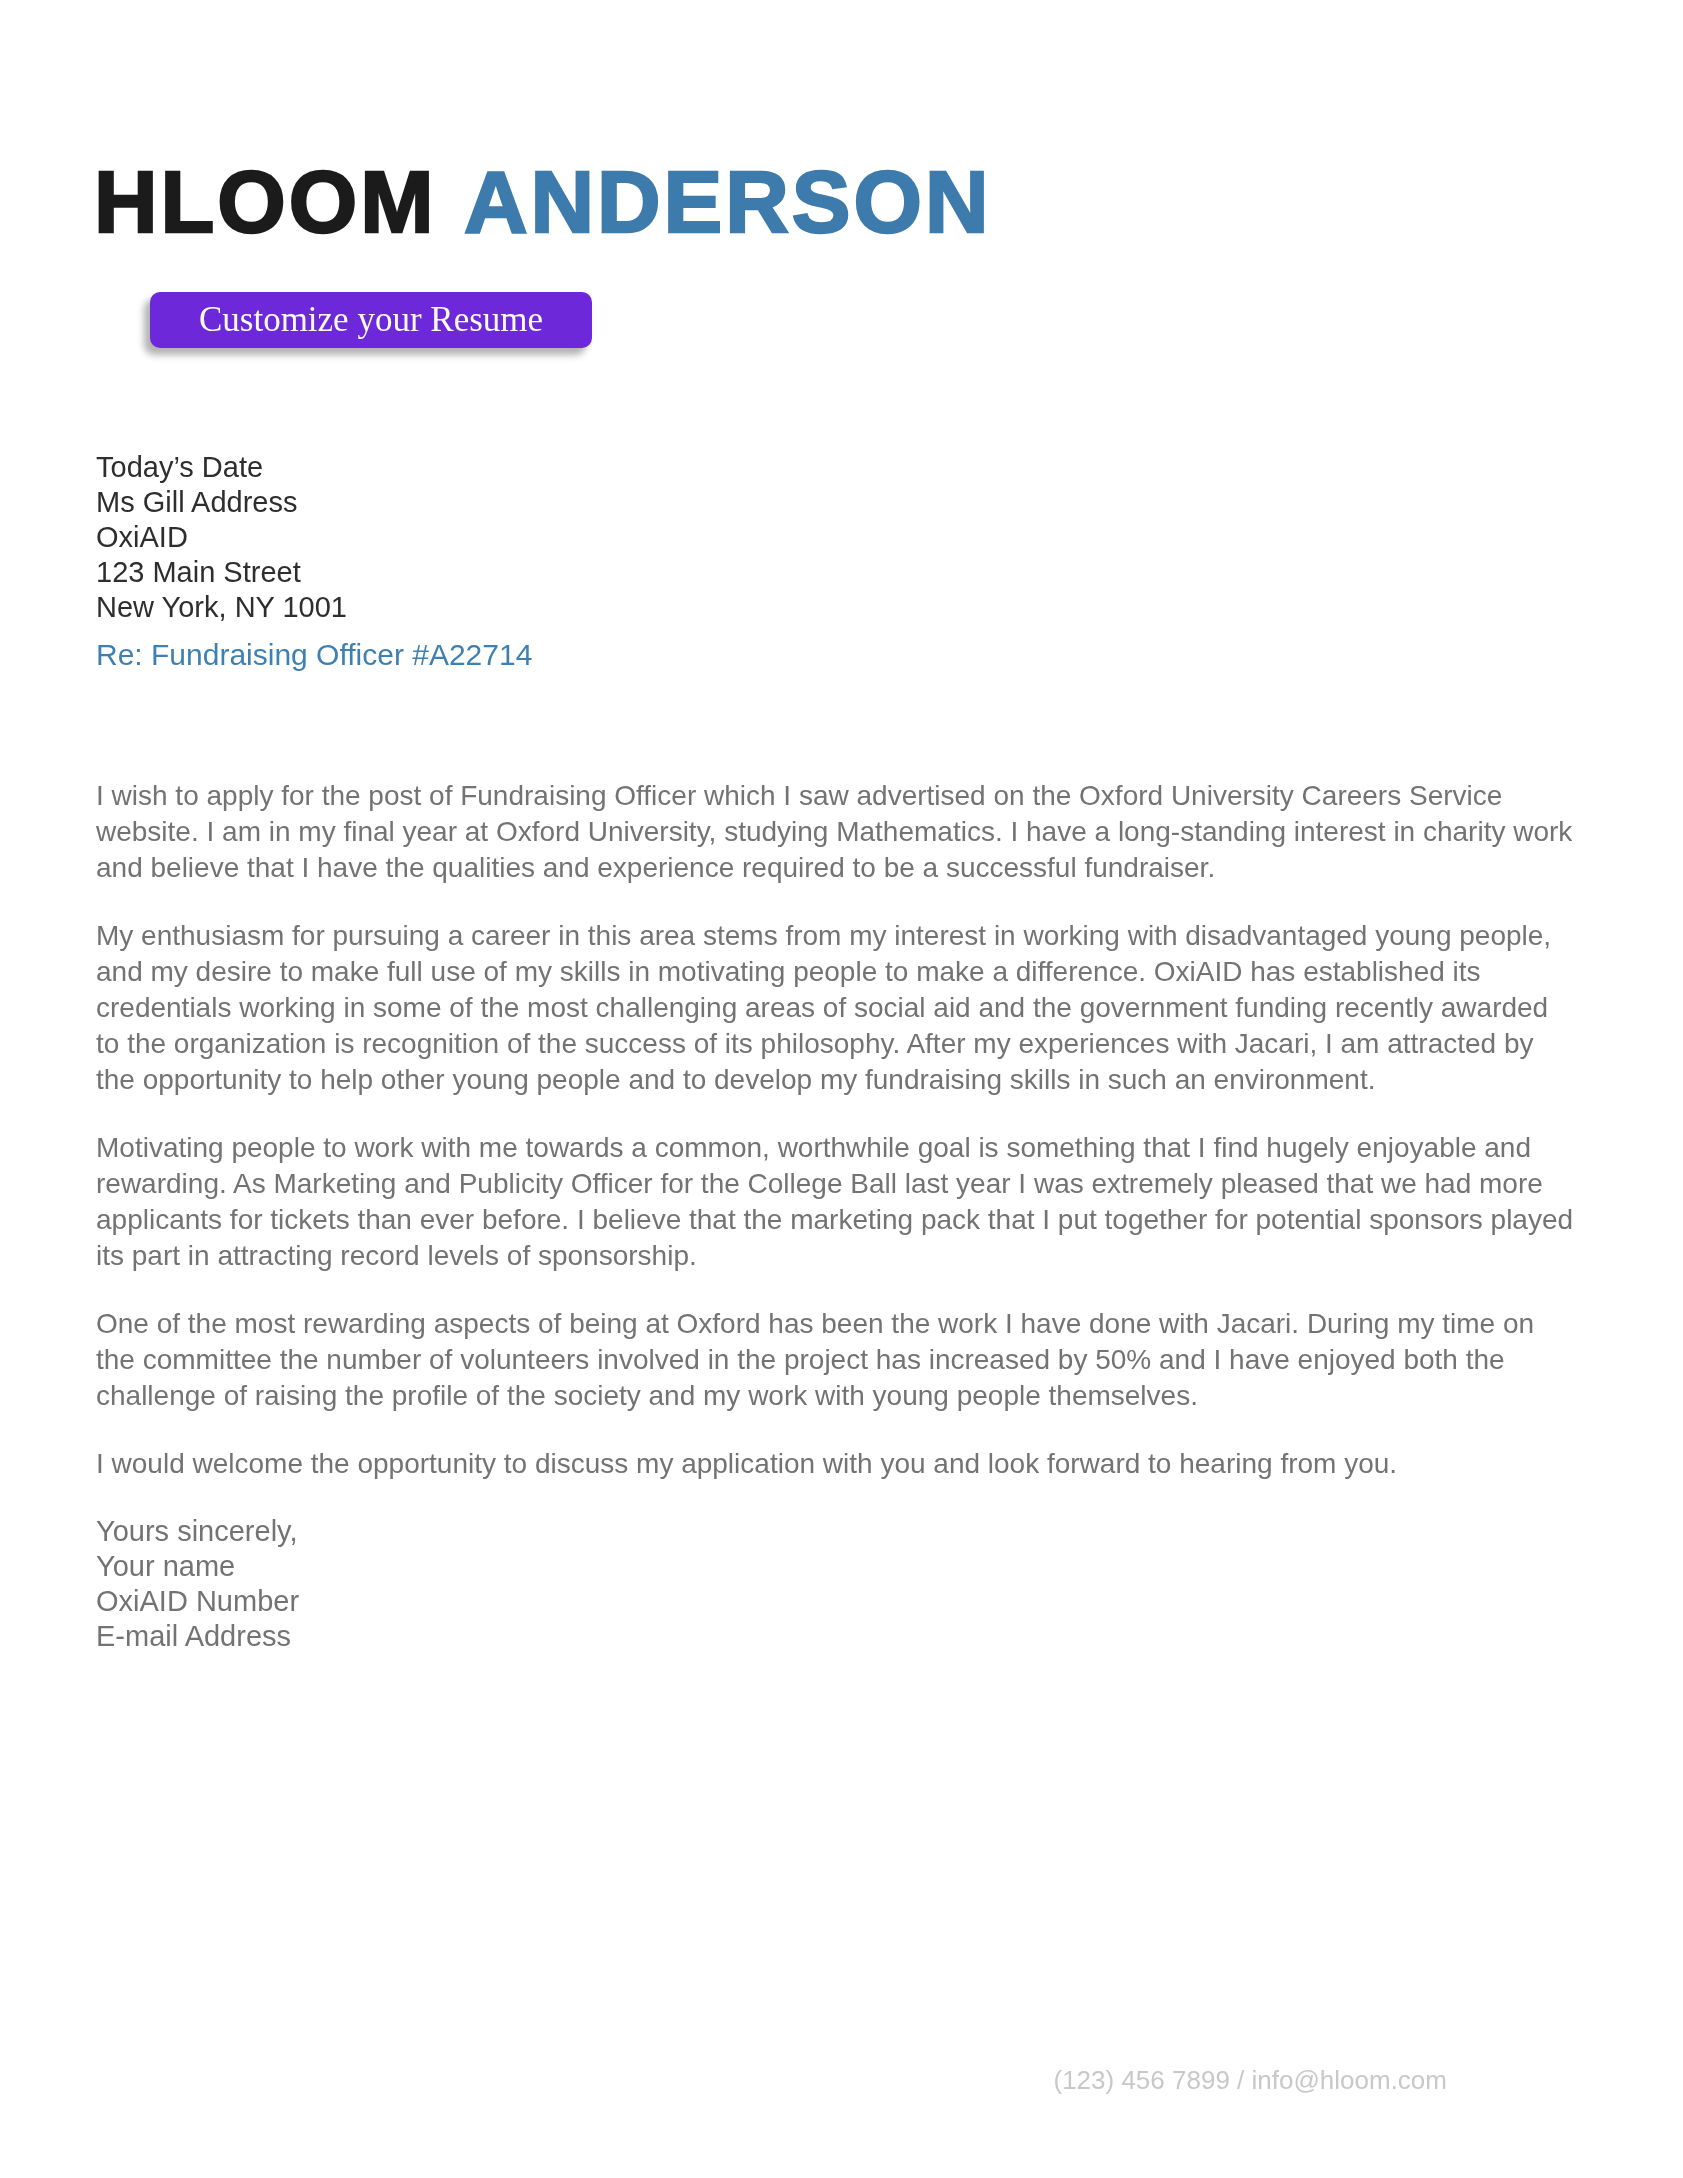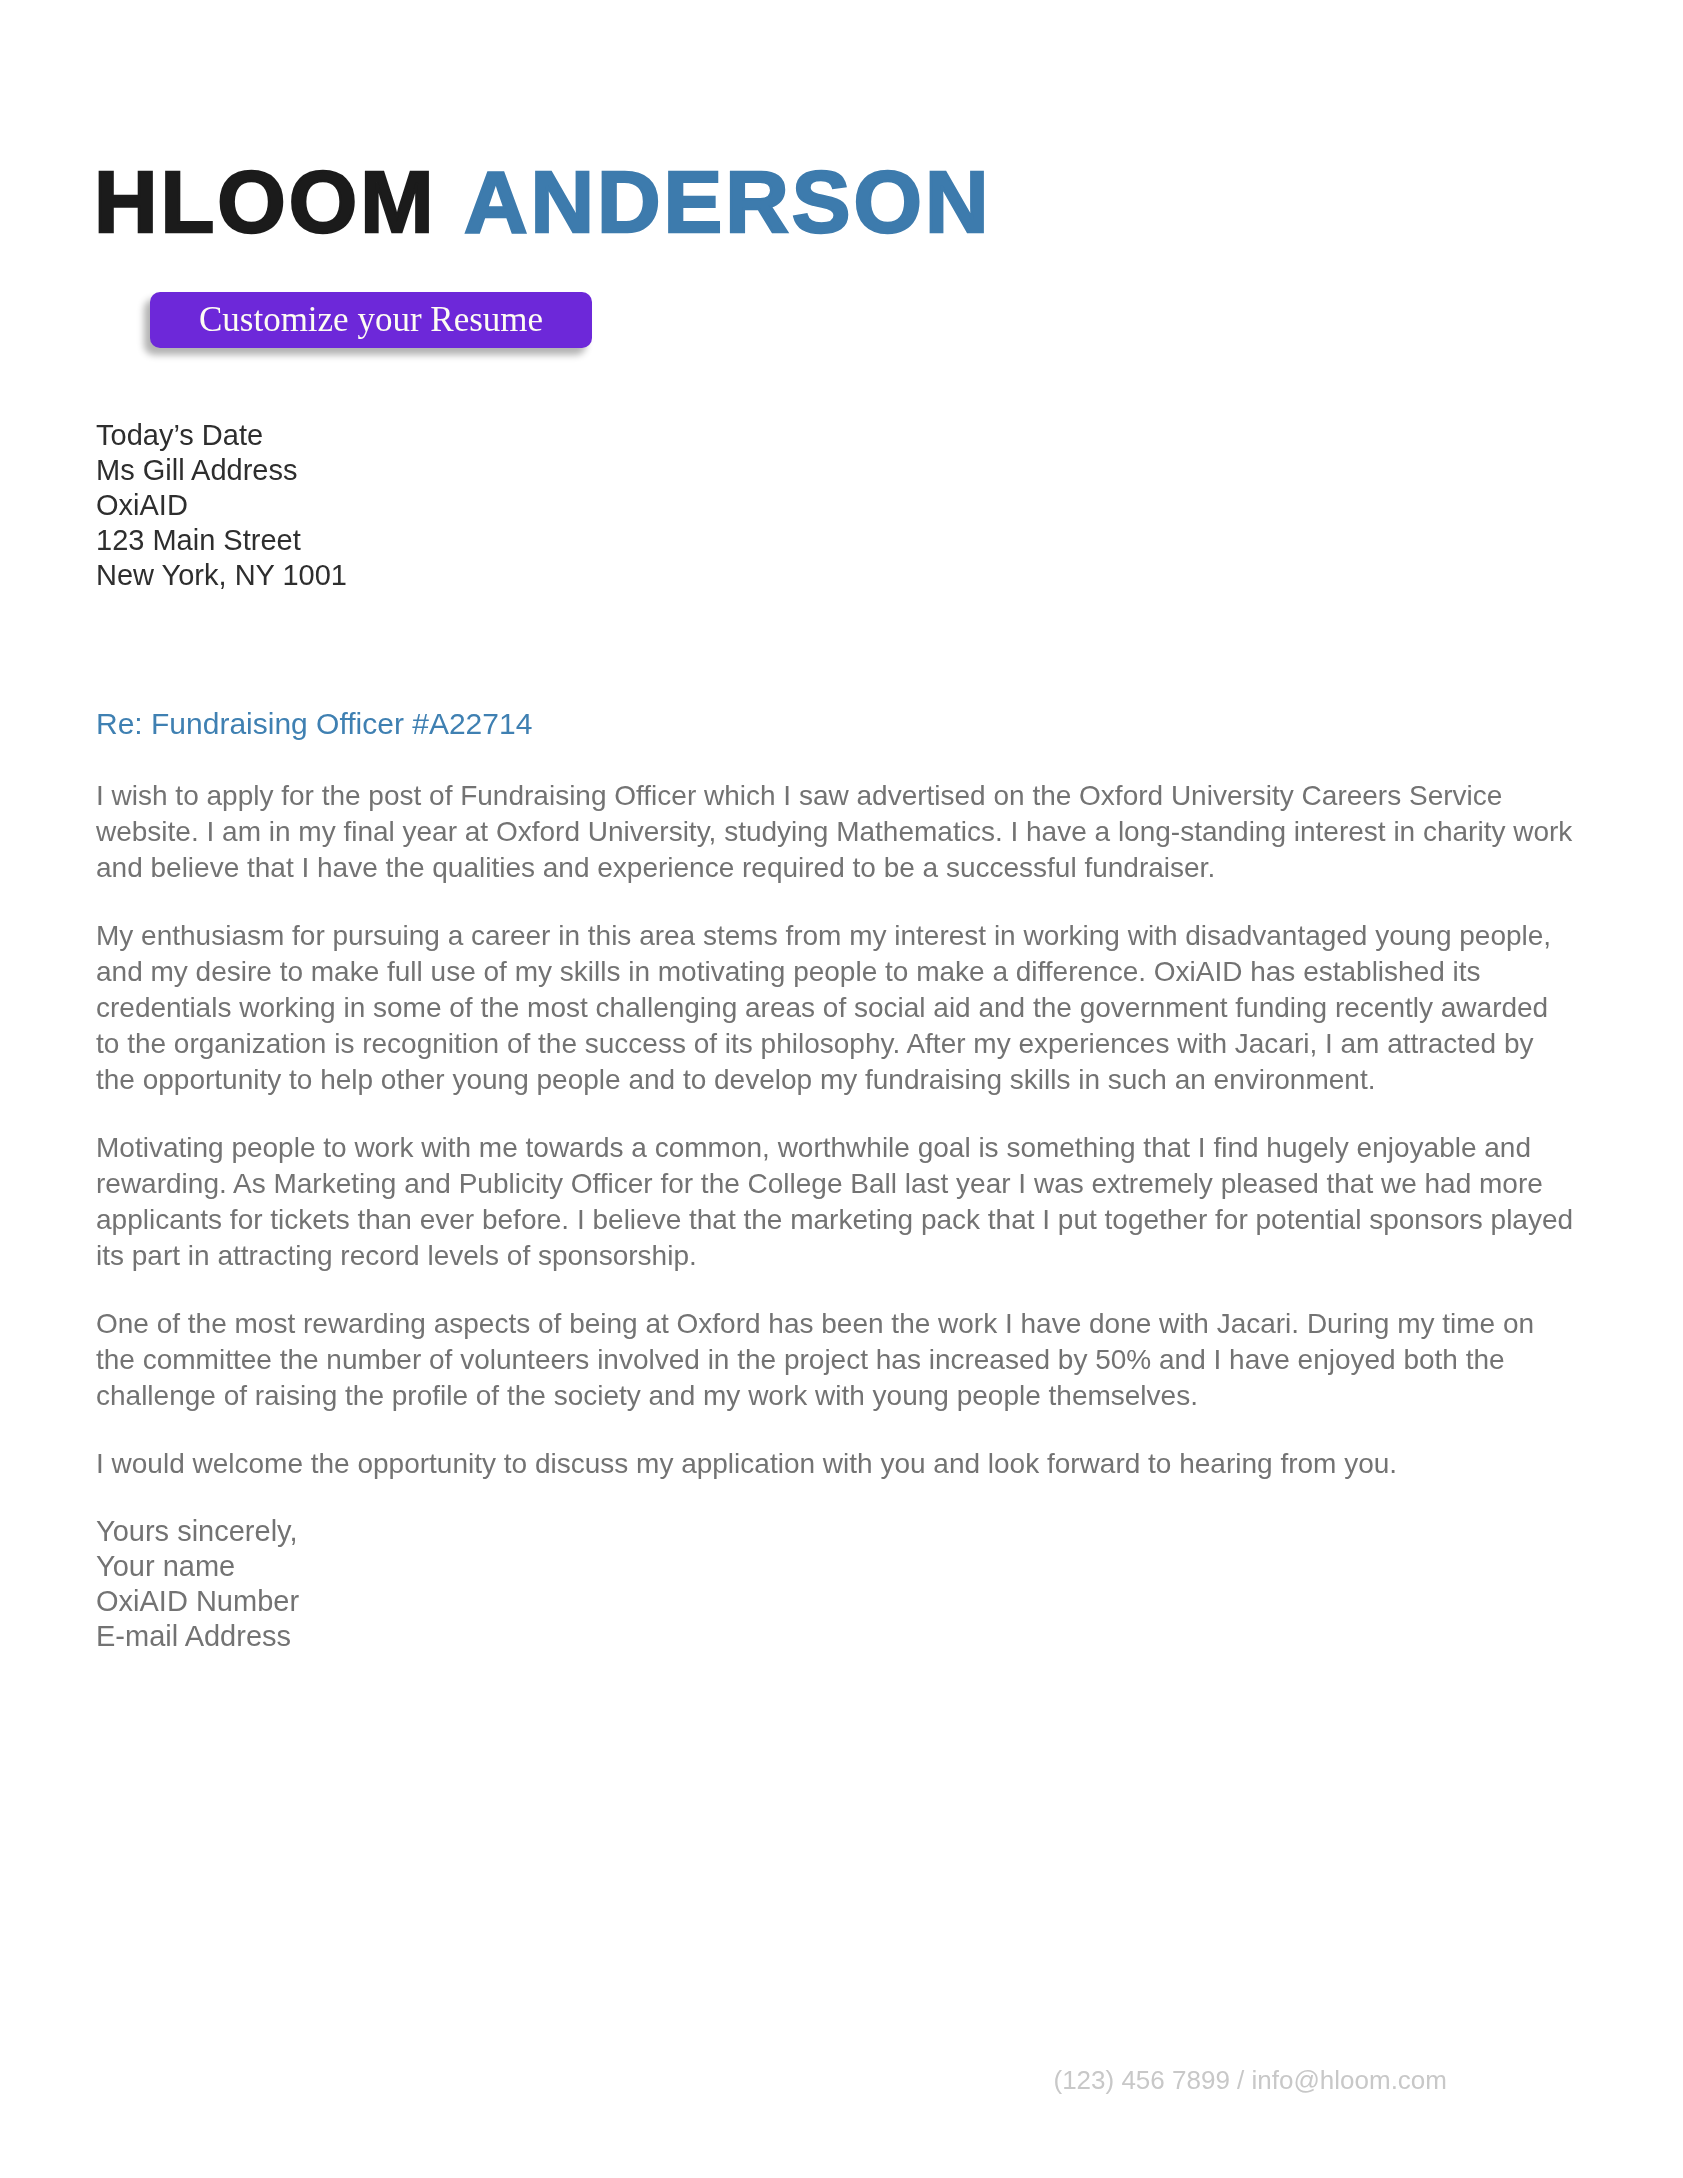--- a/index.html
+++ b/index.html
@@ -47,28 +47,28 @@
     color: #fdfcf3;
     font-family: "Liberation Serif", serif;
     font-size: 35px;
     line-height: 56px;
     text-align: center;
     padding: 0;
     cursor: pointer;
   }
   .recipient {
     position: absolute;
-    top: 418px;
+    top: 450px;
     left: 96px;
     font-size: 29px;
     line-height: 35px;
   }
   .subject {
     position: absolute;
-    top: 706px;
+    top: 637px;
     left: 96px;
     font-size: 30px;
     line-height: 36px;
     color: #3f80b2;
   }
   .letter-body {
     position: absolute;
     top: 778px;
     left: 96px;
     width: 1481px;

